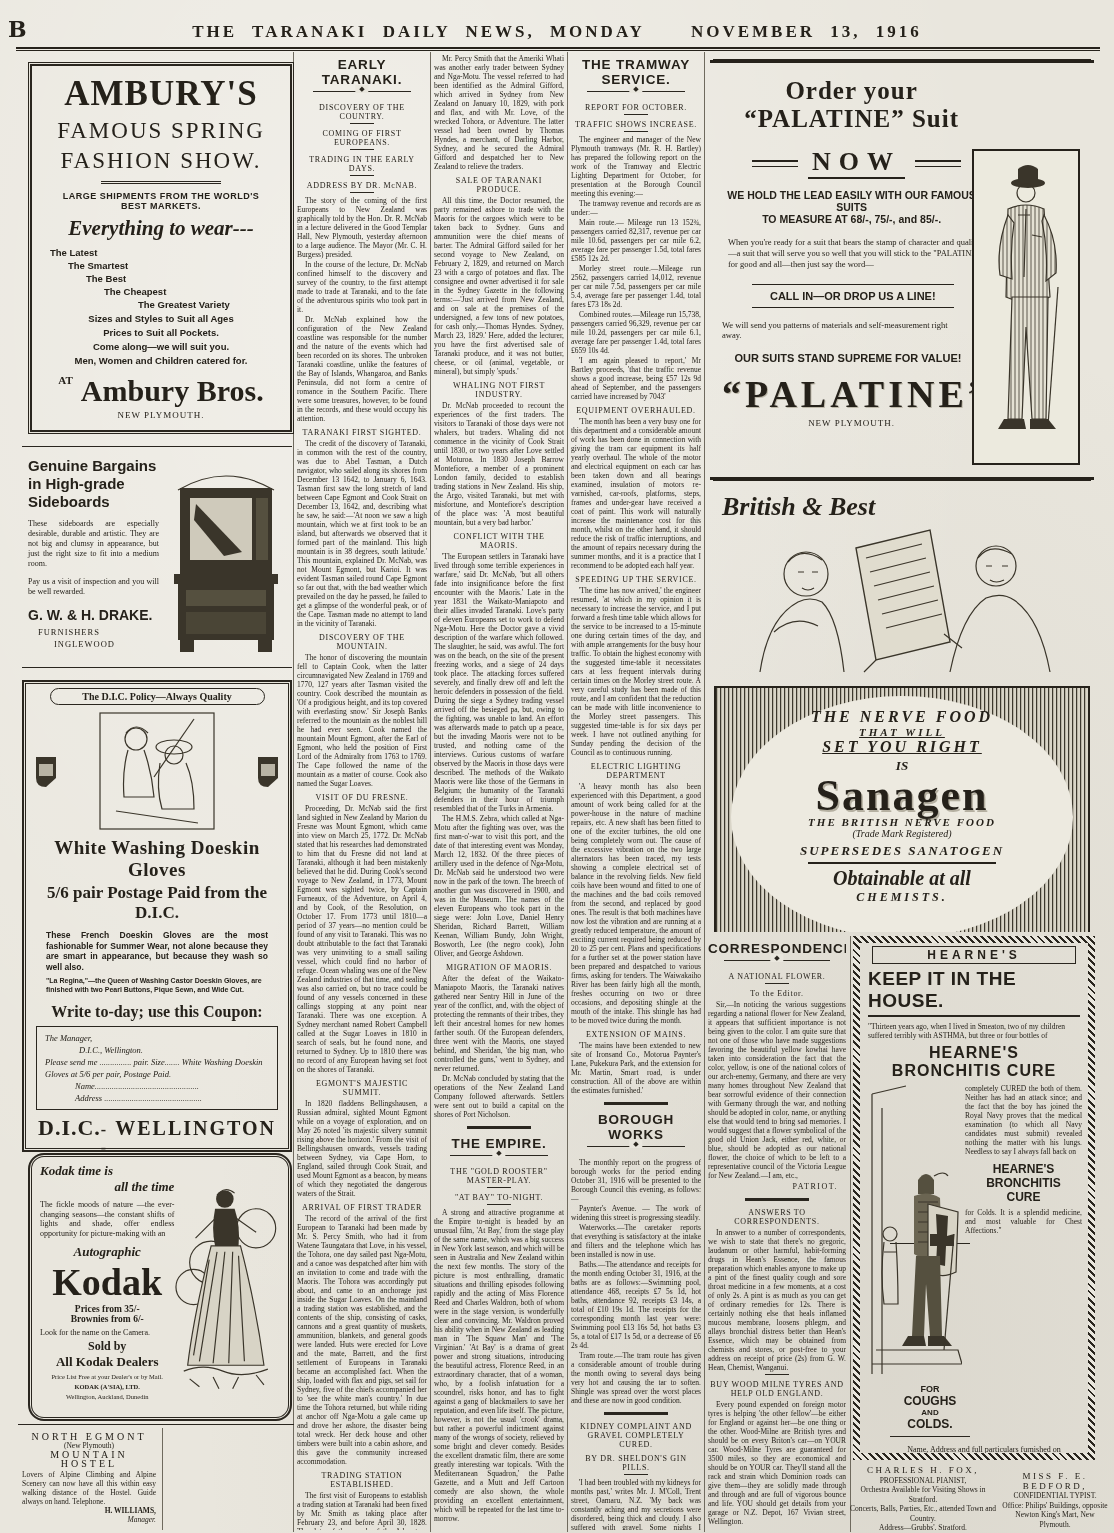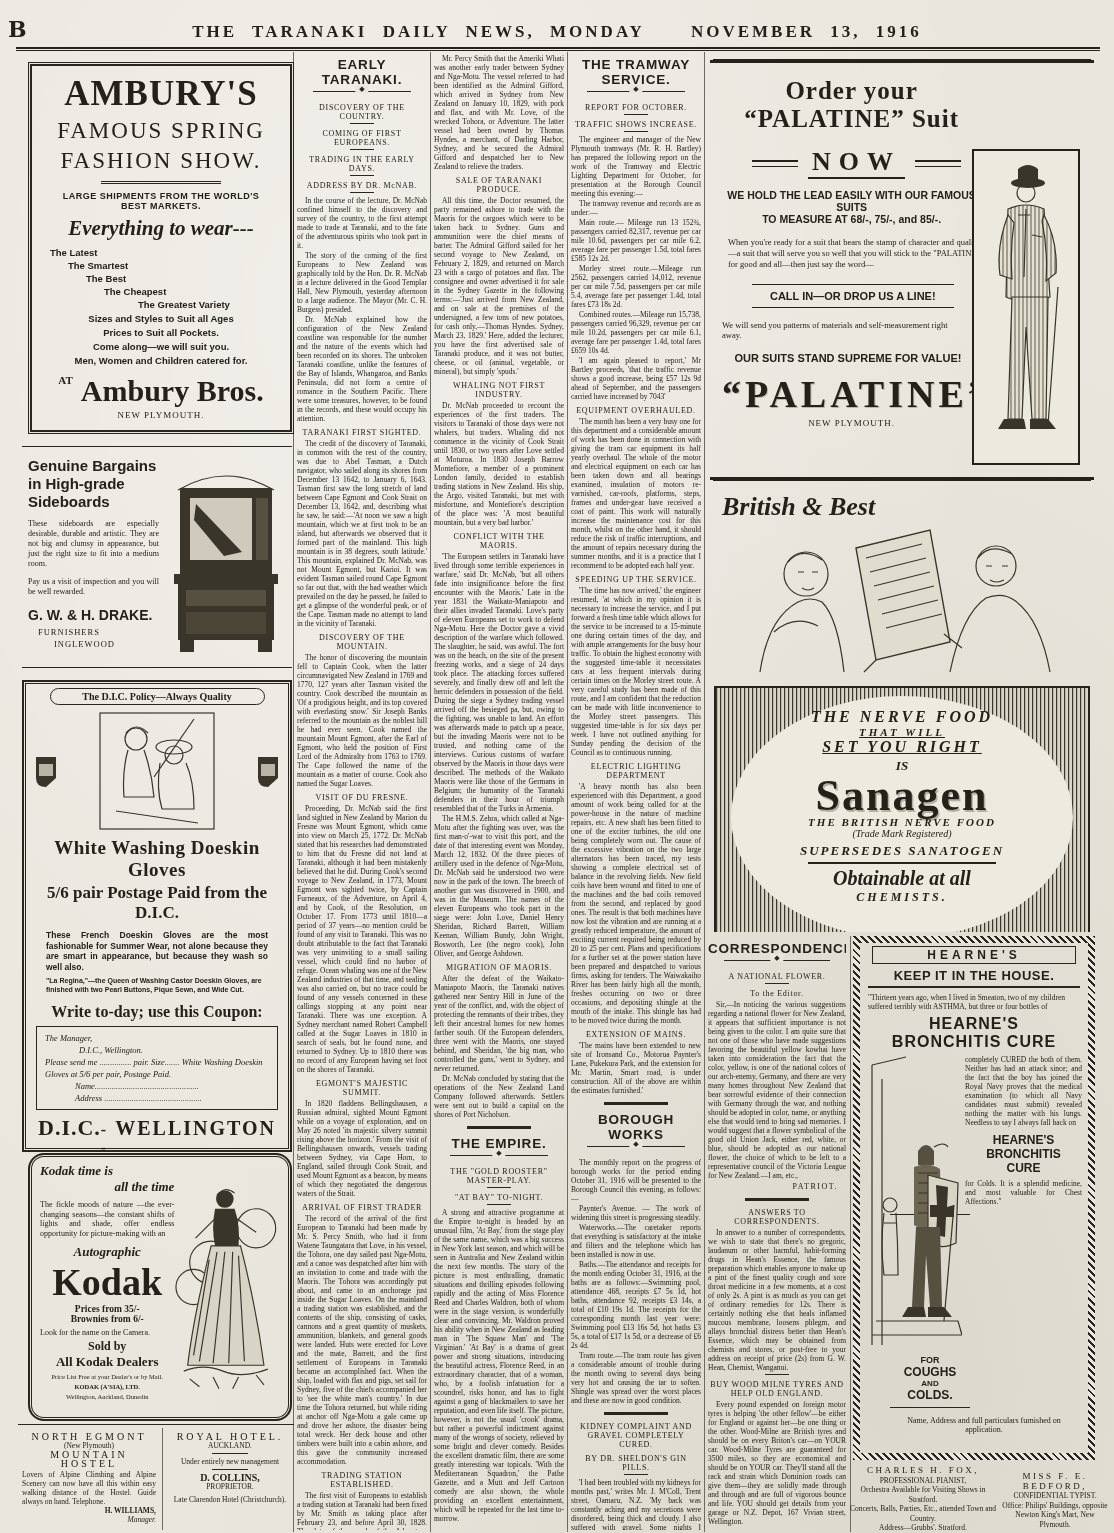--- a/index.html
+++ b/index.html
@@ -135,21 +135,21 @@
   .san-l7 { font-size:13px; font-weight:bold; font-style:italic; letter-spacing:2px; margin-top:4px; }
   .san-rl { width:55%; margin:3px auto; border-top:2px solid #26221b; }
   .san-l8 { font-size:20px; font-weight:bold; font-style:italic; }
   .san-l9 { font-size:12px; font-weight:bold; font-style:italic; letter-spacing:3px; }
 
   
   .hearne { border:7px solid transparent;
     border-image:repeating-linear-gradient(45deg,#2a261f 0 2px,#e9e6dd 2px 5px) 7; padding:2px 4px; }
   .hea-banner { border:1.5px solid #2a261f; text-align:center; font-family:"Liberation Sans",sans-serif;
     font-weight:900; font-size:12px; letter-spacing:4px; padding:1px 0; margin:1px 8px 4px; }
-  .hea-h { font-family:"Liberation Sans",sans-serif; font-weight:900; font-size:13px; text-align:center;
+  .hea-h { font-family:"Liberation Sans",sans-serif; font-weight:900; font-size:19px; 
     letter-spacing:.5px; border-bottom:2px solid #2a261f; padding-bottom:3px; margin:4px 4px 5px; }
   .hea-p1 { font-size:7.5px; line-height:9px; margin:0 4px; }
   .hea-b { font-family:"Liberation Sans",sans-serif; font-weight:900; font-size:16px; text-align:center; letter-spacing:1px; margin-top:4px; }
   .hea-body { margin:4px 2px 0; }
   .hea-knight { float:left; width:96px; height:300px; margin-right:3px; }
   .hea-p2 { font-size:7.5px; line-height:9px; text-align:justify; }
   .hea-b2 { font-family:"Liberation Sans",sans-serif; font-weight:900; font-size:12px; text-align:center; margin-top:6px; }
   .hea-for { font-family:"Liberation Sans",sans-serif; font-weight:900; text-align:center; margin-top:8px;
     border-top:1.5px solid #2a261f; border-bottom:1.5px solid #2a261f; padding:5px 0; width:80px; margin-left:24px; }
   .hea-for .f1 { font-size:9px; } .hea-for .f2 { font-size:12px; } .hea-for .f3 { font-size:8px; } .hea-for .f4 { font-size:12px; }
@@ -309,44 +309,34 @@
 
   <div class="ad smallad" style="left:18px; top:1428px; width:142px; height:102px; padding:4px;">
     <div class="spaced">NORTH EGMONT</div>
     <div class="c">(New Plymouth)</div>
     <div class="spaced">MOUNTAIN HOSTEL</div>
     <div style="text-align:justify; margin-top:2px;">Lovers of Alpine Climbing and Alpine Scenery can now have all this within easy walking distance of the Hostel. Guide always on hand. Telephone.</div>
     <div style="text-align:right; font-weight:bold;font-family:Liberation Serif, serif;">H. WILLIAMS,</div>
     <div style="text-align:right; font-style:italic;">Manager.</div>
   </div>
 
-  <div class="ad smallad" style="left:166px; top:1428px; width:128px; height:102px; padding:4px;">
-    <div class="spaced">ROYAL HOTEL.</div>
-    <div class="c">AUCKLAND.</div>
-    <div class="sa-rule"></div>
-    <div class="c">Under entirely new management</div>
-    <div class="sa-rule"></div>
-    <div class="c" style="font-weight:bold; font-size:10px;">D. COLLINS,</div>
-    <div class="c">PROPRIETOR.</div>
-    <div class="c" style="margin-top:4px;">Late Clarendon Hotel (Christchurch).</div>
-  </div>
 
   <div class="textcol" style="left:297px; width:130px;">
       <div class="it-h">EARLY TARANAKI.</div>
       <div class="it-o"></div>
       <div class="it-s">DISCOVERY OF THE COUNTRY.</div>
       <div class="it-u"></div>
       <div class="it-s">COMING OF FIRST EUROPEANS.</div>
       <div class="it-u"></div>
       <div class="it-s">TRADING IN THE EARLY DAYS.</div>
       <div class="it-u"></div>
       <div class="it-s">ADDRESS BY DR. McNAB.</div>
       <div class="it-u"></div>
+      <div class="it-p">The story of the coming of the first Europeans to New Zealand was graphically told by the Hon. Dr. R. McNab in a lecture delivered in the Good Templar Hall, New Plymouth, yesterday afternoon to a large audience. The Mayor (Mr. C. H. Burgess) presided.</div>
       <div class="it-p">In the course of the lecture, Dr. McNab confined himself to the discovery and survey of the country, to the first attempt made to trade at Taranaki, and to the fate of the adventurous spirits who took part in it.</div>
-      <div class="it-p">The story of the coming of the first Europeans to New Zealand was graphically told by the Hon. Dr. R. McNab in a lecture delivered in the Good Templar Hall, New Plymouth, yesterday afternoon to a large audience. The Mayor (Mr. C. H. Burgess) presided.</div>
       <div class="it-p">Dr. McNab explained how the configuration of the New Zealand coastline was responsible for the number and the nature of the events which had been recorded on its shores. The unbroken Taranaki coastline, unlike the features of the Bay of Islands, Whangaroa, and Banks Peninsula, did not form a centre of romance in the Southern Pacific. There were some treasures, however, to be found in the records, and these would occupy his attention.</div>
       <div class="it-s">TARANAKI FIRST SIGHTED.</div>
       <div class="it-p">The credit of the discovery of Taranaki, in common with the rest of the country, was due to Abel Tasman, a Dutch navigator, who sailed along its shores from December 13 1642, to January 6, 1643. Tasman first saw the long stretch of land between Cape Egmont and Cook Strait on December 13, 1642, and, describing what he saw, he said:—'At noon we saw a high mountain, which we at first took to be an island, but afterwards we observed that it formed part of the mainland. This high mountain is in 38 degrees, south latitude.' This mountain, explained Dr. McNab, was not Mount Egmont, but Karioi. It was evident Tasman sailed round Cape Egmont so far out that, with the bad weather which prevailed on the day he passed, he failed to get a glimpse of the wonderful peak, or of the Cape. Tasman made no attempt to land in the vicinity of Taranaki.</div>
       <div class="it-s">DISCOVERY OF THE MOUNTAIN.</div>
       <div class="it-p">The honor of discovering the mountain fell to Captain Cook, when the latter circumnavigated New Zealand in 1769 and 1770, 127 years after Tasman visited the country. Cook described the mountain as 'Of a prodigious height, and its top covered with everlasting snow.' Sir Joseph Banks referred to the mountain as the noblest hill he had ever seen. Cook named the mountain Mount Egmont, after the Earl of Egmont, who held the position of First Lord of the Admiralty from 1763 to 1769. The Cape followed the name of the mountain as a matter of course. Cook also named the Sugar Loaves.</div>
       <div class="it-s">VISIT OF DU FRESNE.</div>
       <div class="it-p">Proceeding, Dr. McNab said the first land sighted in New Zealand by Marion du Fresne was Mount Egmont, which came into view on March 25, 1772. Dr. McNab stated that his researches had demonstrated to him that du Fresne did not land at Taranaki, although it had been mistakenly believed that he did. During Cook's second voyage to New Zealand, in 1773, Mount Egmont was sighted twice, by Captain Furneaux, of the Adventure, on April 4, and by Cook, of the Resolution, on October 17. From 1773 until 1810—a period of 37 years—no mention could be found of any visit to Taranaki. This was no doubt attributable to the fact that Taranaki was very uninviting to a small sailing vessel, which could find no harbor of refuge. Ocean whaling was one of the New Zealand industries of that time, and sealing was also carried on, but no trace could be found of any vessels concerned in these callings stopping at any point near Taranaki. There was one exception. A Sydney merchant named Robert Campbell called at the Sugar Loaves in 1810 in search of seals, but he found none, and returned to Sydney. Up to 1810 there was no record of any European having set foot on the shores of Taranaki.</div>
       <div class="it-s">EGMONT'S MAJESTIC SUMMIT.</div>
       <div class="it-p">In 1820 fladdens Bellingshausen, a Russian admiral, sighted Mount Egmont while on a voyage of exploration, and on May 26 noted 'its majestic silvery summit rising above the horizon.' From the visit of Bellingshausen onwards, vessels trading between Sydney, via Cape Horn, to England, sailed through Cook Strait, and used Mount Egmont as a beacon, by means of which they negotiated the dangerous waters of the Strait.</div>
       <div class="it-s">ARRIVAL OF FIRST TRADER</div>

